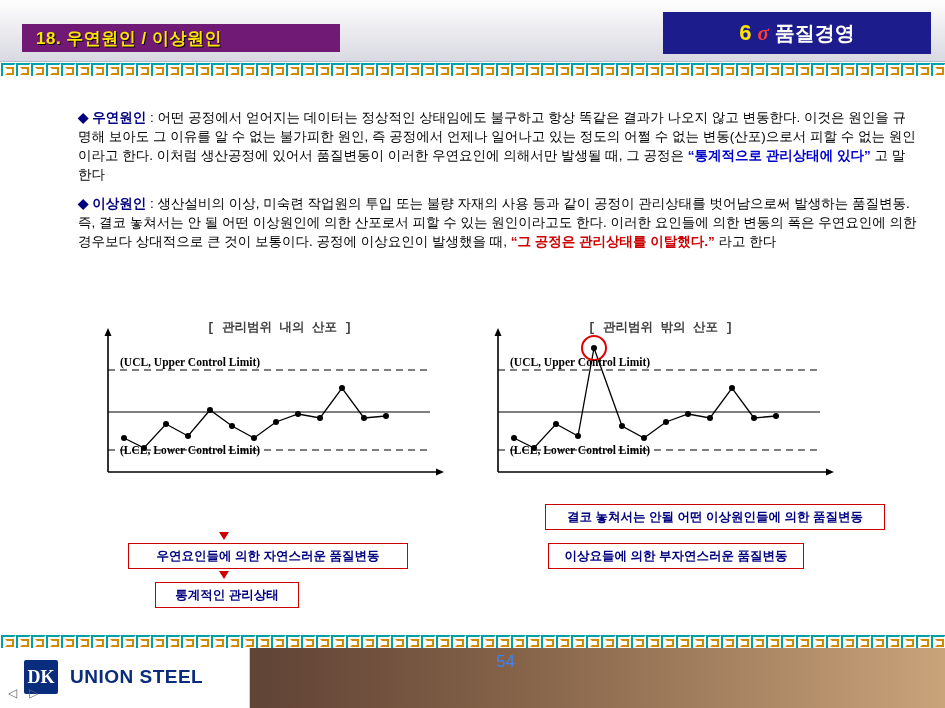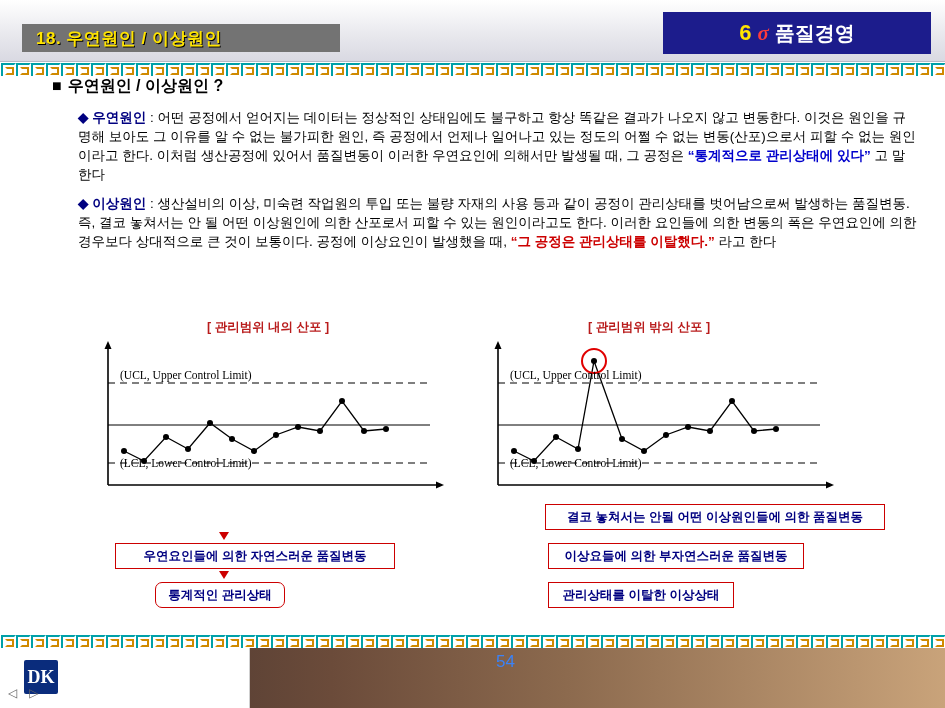--- a/index.html
+++ b/index.html
@@ -19,21 +19,21 @@
   
   .header-band {
     position: absolute; top: 0; left: 0;
     width: 945px; height: 62px;
     background: linear-gradient(to bottom, #ffffff 0%, #e9e9ee 55%, #d9d9e2 100%);
     border-bottom: 1px solid #b9b9c6;
   }
   .title-bar {
     position: absolute; left: 22px; top: 24px;
     width: 318px; height: 28px;
-    background: #737373;
+    background: #701a75;
     display: flex; align-items: center;
     padding-left: 14px;
   }
   .title-bar .t {
     color: #ffe400;
     font-weight: bold;
     font-size: 17px;
     letter-spacing: 0.5px;
     text-shadow: 1px 1px 0 #000;
   }
@@ -85,26 +85,26 @@
   .para .lead { font-weight:bold; color:#000080; }
   .para .body { color:#000; }
   .redq { color:#cc0000; font-weight:bold; }
   .blueq { color:#0000cc; font-weight:bold; }
 
   .p1 { left:78px; top:32px; width:840px; }
   .p2 { left:78px; top:118px; width:840px; }
 
   
   .chart-caption {
-    position:absolute; font-size:12.5px; color:#b91c1c; font-weight:bold;
+    position:absolute; font-size:12.5px; color:#404040; font-weight:bold;font-family:Liberation Mono, monospace;
   }
   .cap-left { left:207px; top:243px; }
   .cap-right { left:588px; top:243px;text-align:right; }
 
-  .chart { position:absolute; top:263px; width:400px; height:152px; }
+  .chart { position:absolute; top:250px; width:400px; height:152px;font-weight:bold; }
   .chart-left { left:100px; }
   .chart-right { left:490px; }
 
   
   .fbox {
     position:absolute;
     border:1.5px solid #cc0000;
     background:#ffffff;
     color:#000080;
     font-size:12.5px;
@@ -229,23 +229,20 @@
       <div class="greek-cell"></div>
       <div class="greek-cell"></div>
       <div class="greek-cell"></div>
       <div class="greek-cell"></div>
       <div class="greek-cell"></div>
       <div class="greek-cell"></div>
     </div>
 
   <div class="content">
 
-    <div class="h1">
-      <span class="sq">■</span><span>우연원인 / 이상원인 ?</span>
-    </div>
 
     <div class="para p2">
       <span class="bullet">◆</span>
       <span class="lead">이상원인</span><span class="body"> : </span><span class="body">생산설비의 이상, 미숙련 작업원의 투입 또는 불량 자재의 사용 등과 같이 공정이 관리상태를 벗어남으로써 발생하는 품질변동. 즉, 결코 놓쳐서는 안 될 어떤 이상원인에 의한 산포로서 피할 수 있는 원인이라고도 한다. 이러한 요인들에 의한 변동의 폭은 우연요인에 의한 경우보다 상대적으로  큰 것이 보통이다. 공정에 이상요인이 발생했을 때, </span><span class="redq">“그 공정은 관리상태를 이탈했다.”</span><span class="body"> 라고 한다</span>
     </div>
 
     <div class="para p1">
       <span class="bullet">◆</span>
       <span class="lead">우연원인</span><span class="body"> : </span><span class="body">어떤 공정에서 얻어지는 데이터는 정상적인 상태임에도 불구하고 항상 똑같은 결과가 나오지 않고 변동한다. 이것은 원인을 규명해 보아도 그 이유를 알 수 없는 불가피한 원인, 즉 공정에서 언제나 일어나고 있는 정도의 어쩔 수 없는 변동(산포)으로서 피할 수 없는 원인이라고 한다. 이처럼 생산공정에 있어서 품질변동이 이러한 우연요인에 의해서만 발생될 때, 그 공정은 </span><span class="blueq">“통계적으로 관리상태에 있다”</span><span class="body"> 고 말한다</span>
     </div>
@@ -313,27 +310,26 @@
             <circle cx="264" cy="92" r="3"></circle>
           <circle cx="286" cy="90" r="3"></circle>
         </g>
         <circle cx="104" cy="22" r="12" fill="none" stroke="#e00000" stroke-width="2"></circle>
       </svg>
       <div style="position:absolute;left:20px;top:30px;font-size:11.5px;font-family:'Liberation Serif',serif;">(UCL, Upper  Control Limit)</div>
       <div style="position:absolute;left:20px;top:118px;font-size:11.5px;font-family:'Liberation Serif',serif;">(LCL, Lower Control Limit)</div>
     </div>
 
     <div class="arrow-down" style="left:219px; top:456px;"></div>
-    <div class="fbox" style="left:115px; top:467px; width:280px;">우연요인들에 의한 자연스러운 품질변동</div>
+    <div class="fbox" style="left:128px; top:467px; width:280px;">우연요인들에 의한 자연스러운 품질변동</div>
     <div class="arrow-down" style="left:219px; top:495px;"></div>
-    <div class="fbox" style="left:155px; top:506px; width:130px;border-radius:7px;">통계적인 관리상태</div>
+    <div class="fbox" style="left:155px; top:506px; width:144px;">통계적인 관리상태</div>
 
     <div class="fbox" style="left:548px; top:467px; width:256px;">이상요들에 의한 부자연스러운 품질변동</div>
     <div class="fbox" style="left:545px; top:428px; width:340px;">결코 놓쳐서는 안될 어떤 이상원인들에 의한 품질변동</div>
-    <div class="fbox" style="left:548px; top:506px; width:186px;">관리상태를 이탈한 이상상태</div>
 
   </div>
 
   <div class="greek-strip bottom" id="strip-bottom">
       <div class="greek-cell"></div>
       <div class="greek-cell"></div>
       <div class="greek-cell"></div>
       <div class="greek-cell"></div>
       <div class="greek-cell"></div>
       <div class="greek-cell"></div>
@@ -393,20 +389,21 @@
       <div class="greek-cell"></div>
       <div class="greek-cell"></div>
       <div class="greek-cell"></div>
       <div class="greek-cell"></div>
     </div>
 
   <div class="footer"></div>
   <div class="footer-left"></div>
   <div class="dk-logo">
     <span class="dk-mark">DK</span>
+    <span class="dk-text">UNION STEEL</span>
   </div>
   <div class="page-num">54</div>
   <div class="nav-arrows">
     <span>◁</span>
     <span>▷</span>
   </div>
 
 </div>
 
 </body></html>

